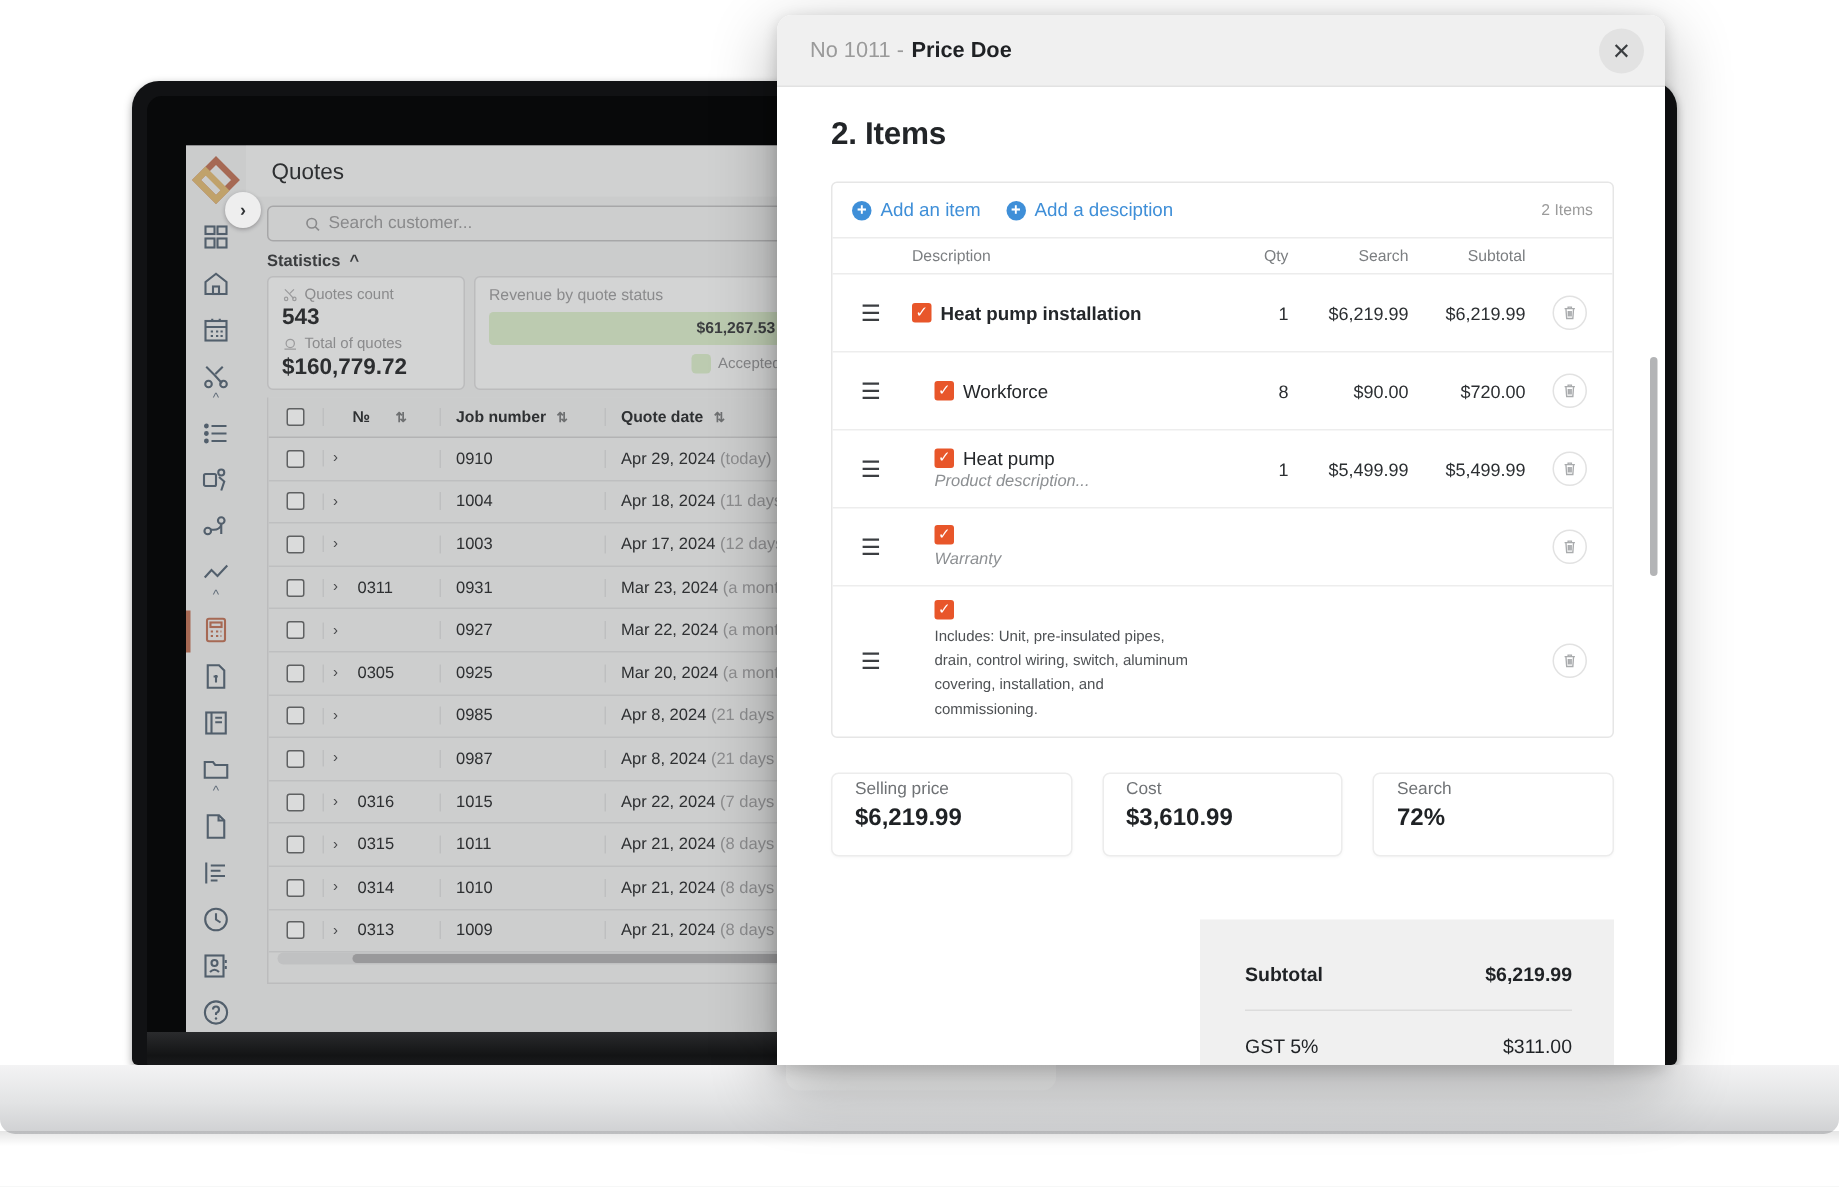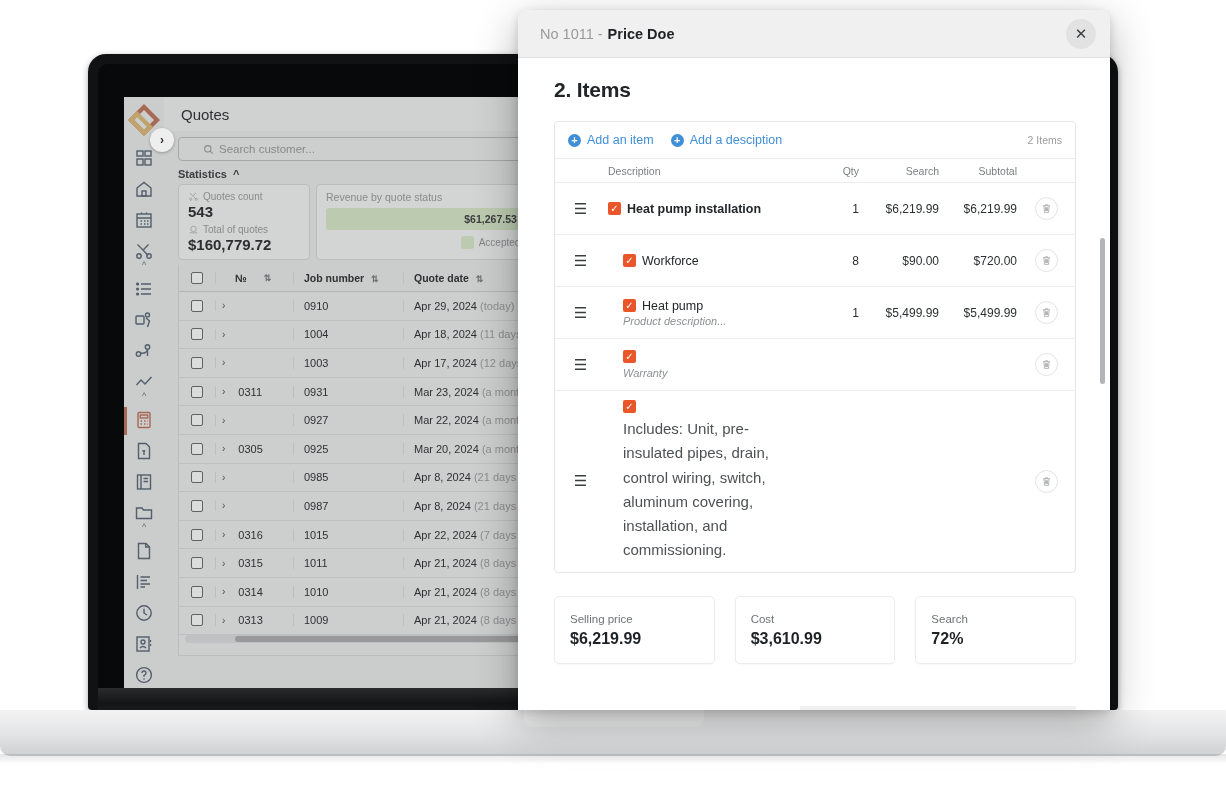--- a/index.html
+++ b/index.html
@@ -187,26 +187,26 @@
   .chk{
     width:13px;height:13px;border-radius:2px;background:#e8562a;
     display:inline-flex;align-items:center;justify-content:center;
     color:#fff;font-size:10px;line-height:1; vertical-align:-2px;
   }
   .d-inline{ display:flex; align-items:center; gap:6px; }
   .d-name{ font-size:12.5px; color:#24272a; }
   .d-name.bold{ font-weight:700; }
   .d-sub{ font-size:11px; color:#8d9093; margin-top:2px; margin-left:0px;font-style:italic;}
   .d-stack .chk{ display:flex; margin-bottom:4px; }
-  .d-para{ font-size:15px; color:#4e5154; line-height:1.62; }
+  .d-para{ font-size:10px; color:#4e5154; line-height:1.62; }
   .indent{ padding-left:15px; }
 
   .kpi-row{ display:flex; gap:20px; margin-top:23px; }
   .kpi{
-    flex:1; border:1px solid #ececec; border-radius:5px; background:#fff; padding:16px 15px 15px;
+    flex:1; border:1px solid #ececec; border-radius:5px; background:#fff; padding:4px 15px 15px;
     box-shadow:0 1px 2px rgba(0,0,0,.03);
   }
   .kpi-label{ font-size:11.5px; color:#6f7275; }
   .kpi-value{ font-size:16px; font-weight:700; color:#1f2225; margin-top:5px;}
 
   .totals{
     margin:42px 0 0 auto; width:276px; background:#f0f0f0; padding:20px 28px 8px 30px;
   }
   .tot-row{ display:flex; align-items:center; justify-content:space-between; height:33px;}
   .tot-k{ font-size:13px; font-weight:700; color:#1f2225; }

